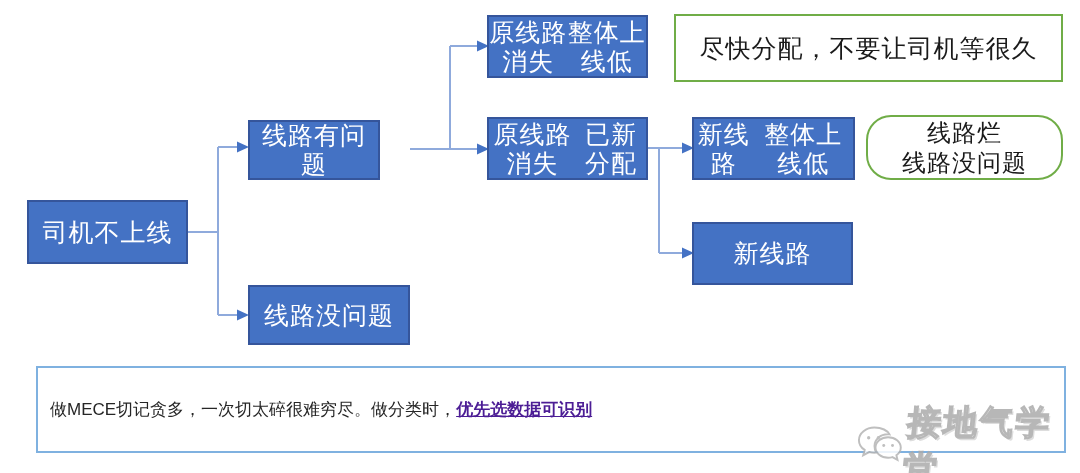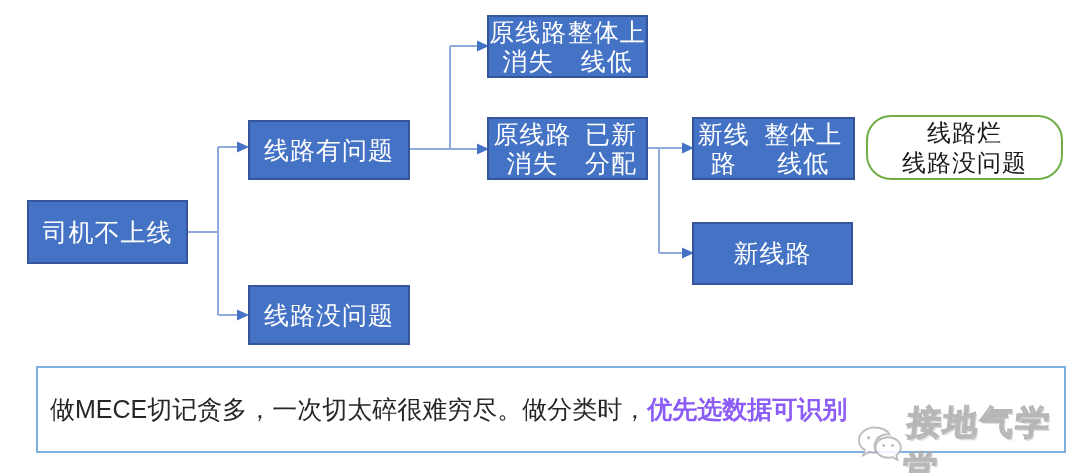--- a/index.html
+++ b/index.html
@@ -53,27 +53,28 @@
 
   .footer-box {
     position: absolute;
     left: 36px; top: 366px;
     width: 1030px; height: 87px;
     background: #ffffff;
     border: 2px solid #7FB1E0;
     display: flex;
     align-items: center;
     padding: 0 12px;
-    font-size: 25px;
+    font-size: 17px;
     color: #262626;
     white-space: nowrap;
   }
   .footer-box .hl {
-    color: #8b5cf6;
+    color: #4c1d95;
     font-weight: bold;
+    text-decoration: underline;
   }
 
   .watermark {
     position: absolute;
     left: 856px; top: 400px;
     display: flex;
     align-items: center;
     opacity: 0.85;
     pointer-events: none;
   }
@@ -118,21 +119,21 @@
       <path d="M659 253 H683"></path>
     </g>
     <polygon fill="#4472C4" points="682,142.5 694,148 682,153.5"></polygon>
     <polygon fill="#4472C4" points="682,247.5 694,253 682,258.5"></polygon>
   </svg>
 
   <div class="node" style="left:27px; top:200px; width:161px; height:64px;">
     <span>司机不上线</span>
   </div>
 
-  <div class="node" style="left:248px; top:120px; width:162px; height:60px;">
+  <div class="node" style="left:248px; top:120px; width:132px; height:60px;">
     <span>线路有问题</span>
   </div>
 
   <div class="node" style="left:248px; top:285px; width:162px; height:60px;">
     <span>线路没问题</span>
   </div>
 
   <div class="node" style="left:487px; top:15px; width:161px; height:63px;">
     <span>原线路消失</span>
     <span>整体上线低</span>
@@ -145,20 +146,23 @@
 
   <div class="node" style="left:692px; top:117px; width:163px; height:63px;">
     <span>新线路</span>
     <span>整体上线低</span>
   </div>
 
   <div class="node" style="left:692px; top:222px; width:161px; height:63px;">
     <span>新线路</span>
   </div>
 
+  <div class="note" style="left:674px; top:14px; width:389px; height:68px;">
+    <span>尽快分配，不要让司机等很久</span>
+  </div>
 
   <div class="note" style="left:866px; top:115px; width:197px; height:65px; font-size:24px;border-radius:25px;">
     <span>线路烂</span>
     <span>线路没问题</span>
   </div>
 
 
   <div class="footer-box">
     <span>做MECE切记贪多，一次切太碎很难穷尽。做分类时，</span>
       <span class="hl">优先选数据可识别</span>

